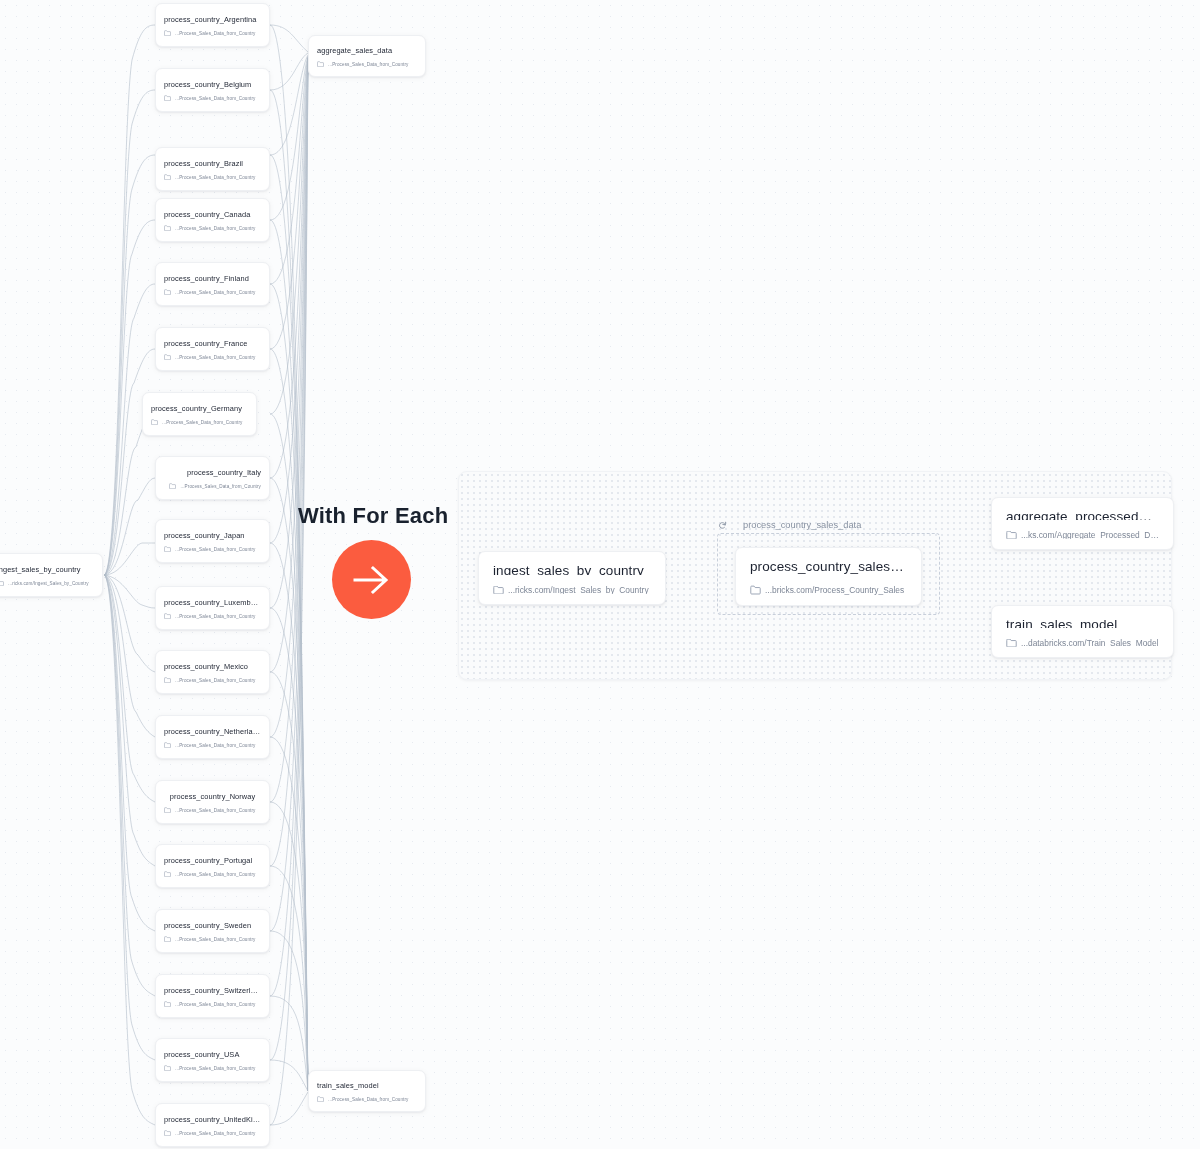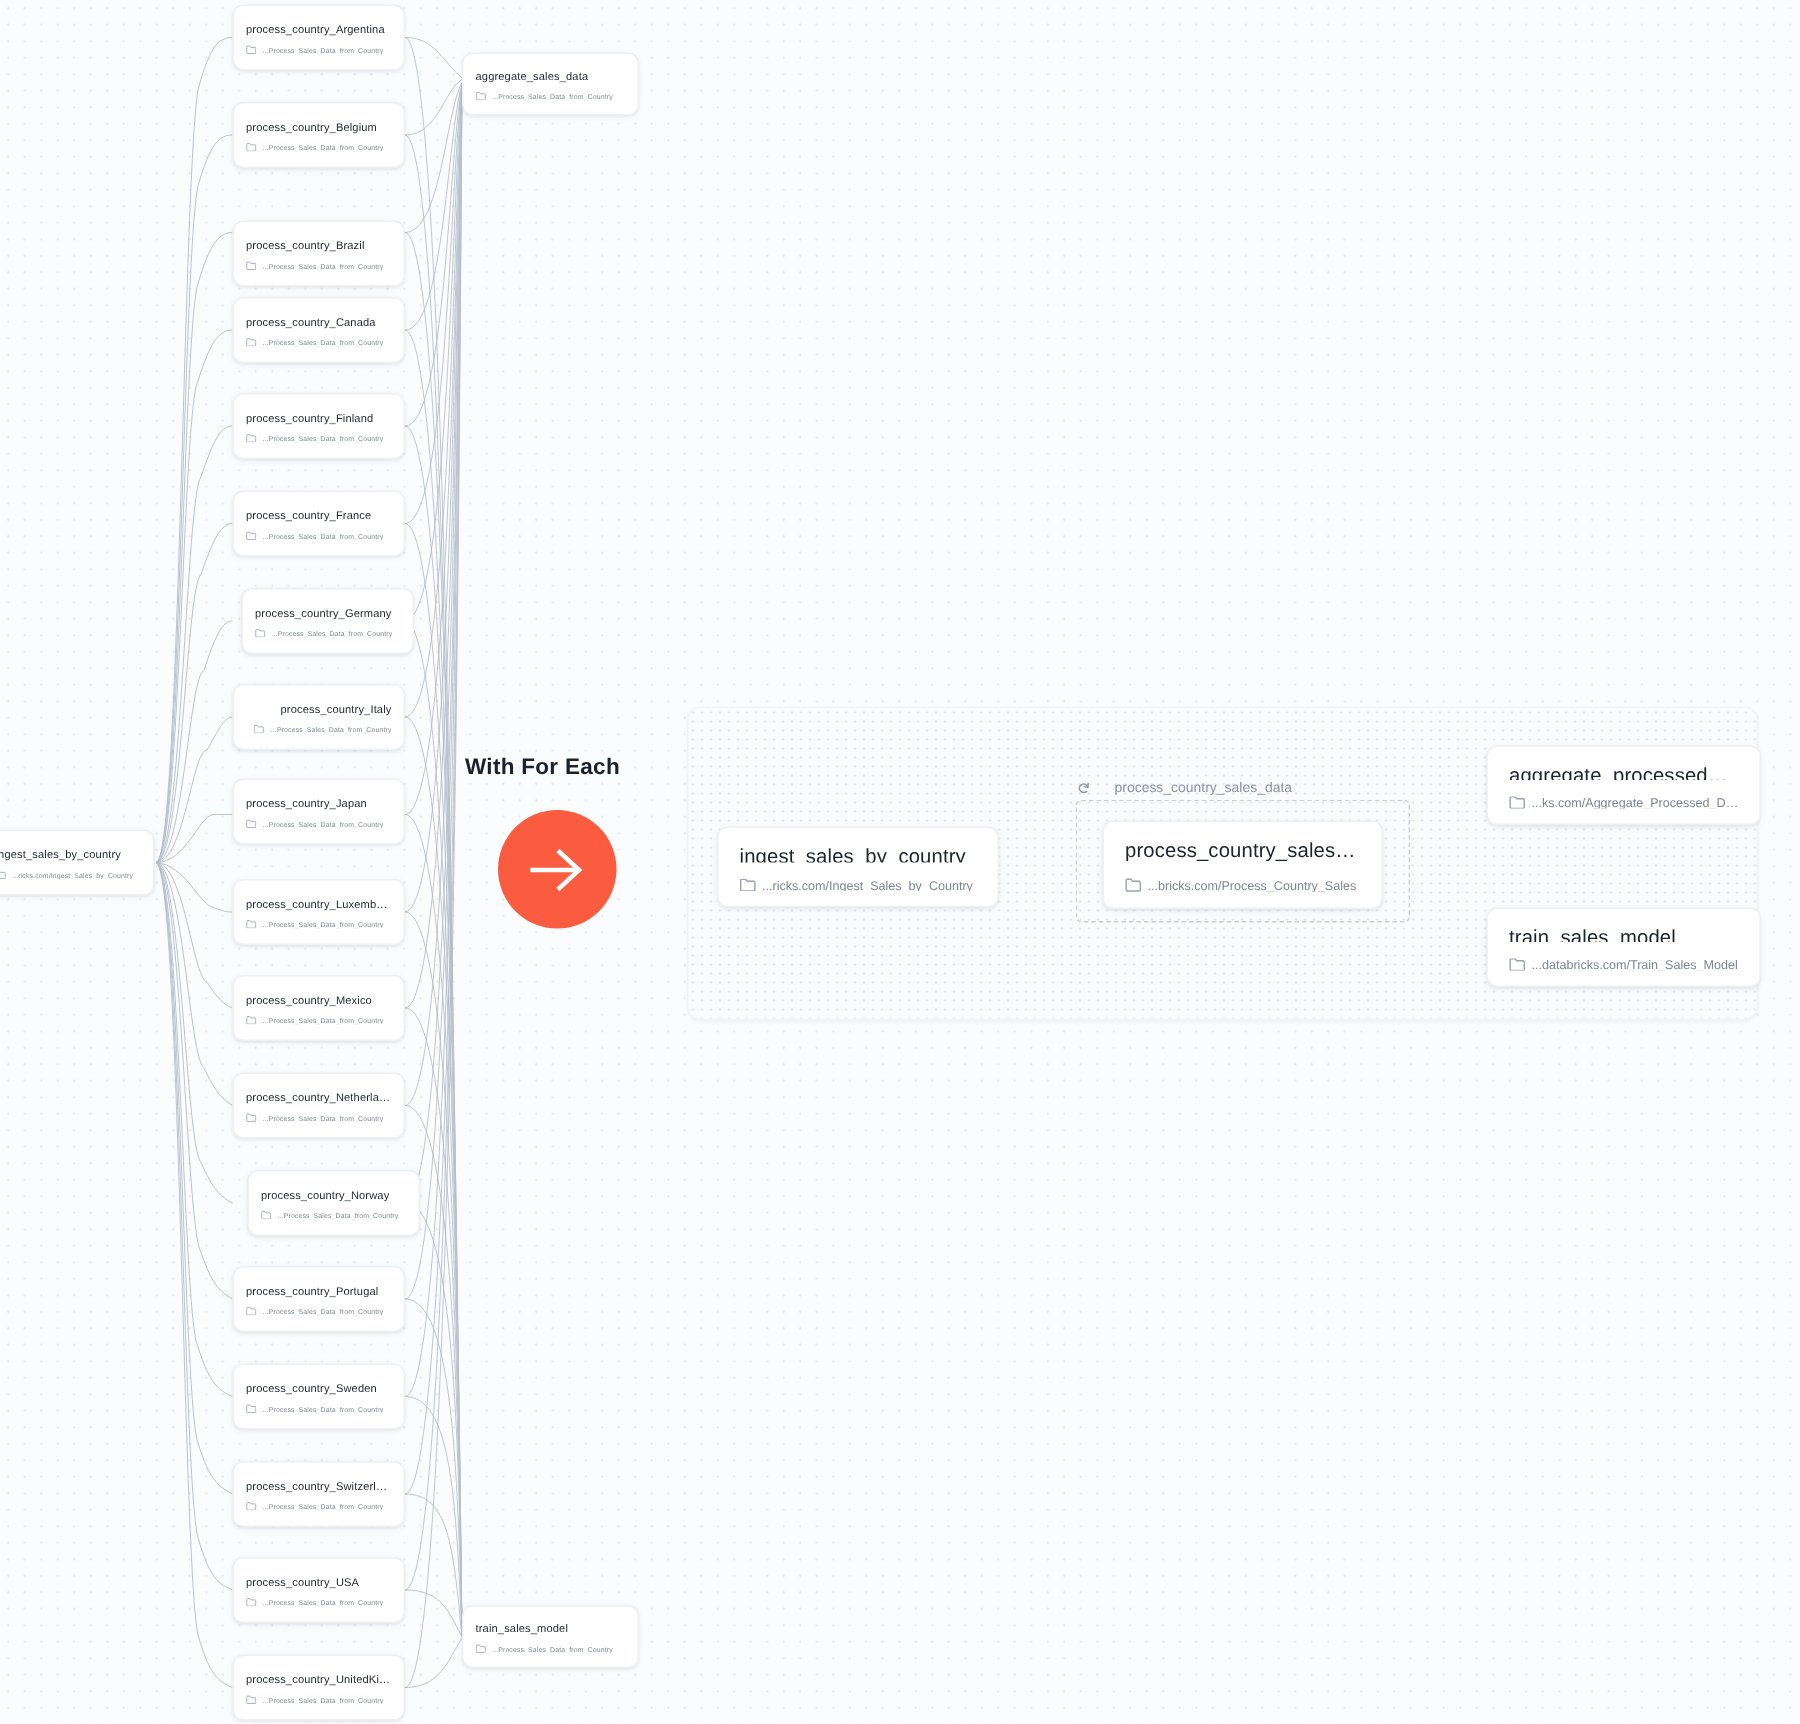--- a/index.html
+++ b/index.html
@@ -67,22 +67,22 @@
   .node.sm .sub .path { letter-spacing: 0.1px; }
 
   
   .node.lg { padding: 11px 14px 10px 14px; }
   .node.lg .title { font-size: 13.5px; margin-bottom: 11px; }
   .node.lg .sub { font-size: 8.4px; }
 
   
   #foreach-label {
     position: absolute;
-    left: 310px; top: 503px;
-    font-size: 15px;
+    left: 298px; top: 503px;
+    font-size: 22px;
     font-weight: bold;
     color: #19212e;
     letter-spacing: 0.2px;
   }
   #foreach-badge {
     position: absolute;
     left: 332px; top: 540px;
     width: 79px; height: 79px;
     border-radius: 50%;
     background: #fb5c3f;
@@ -264,21 +264,21 @@
       </div>
       <div class="node sm" style="left: 155px; top: 327px;">
         <div class="title">process_country_France</div>
         <div class="sub">
           <svg class="folder-ico" width="7" height="6" viewBox="0 0 14 12">
             <path d="M1 3.2 V10.4 A1 1 0 0 0 2 11.4 H12 A1 1 0 0 0 13 10.4 V4.2 A1 1 0 0 0 12 3.2 H6.6 L5.2 1.4 H2 A1 1 0 0 0 1 2.4 Z" fill="none" stroke="#98a2b2" stroke-width="1.1"></path>
           </svg>
           <span class="path">...Process_Sales_Data_from_Country</span>
         </div>
       </div>
-      <div class="node sm" style="left: 161px; top: 392px;">
+      <div class="node sm" style="left: 142px; top: 392px;">
         <div class="title">process_country_Germany</div>
         <div class="sub">
           <svg class="folder-ico" width="7" height="6" viewBox="0 0 14 12">
             <path d="M1 3.2 V10.4 A1 1 0 0 0 2 11.4 H12 A1 1 0 0 0 13 10.4 V4.2 A1 1 0 0 0 12 3.2 H6.6 L5.2 1.4 H2 A1 1 0 0 0 1 2.4 Z" fill="none" stroke="#98a2b2" stroke-width="1.1"></path>
           </svg>
           <span class="path">...Process_Sales_Data_from_Country</span>
         </div>
       </div>
       <div class="node sm" style="left: 155px; top: 456px; align-items: flex-end;">
         <div class="title">process_country_Italy</div>
@@ -318,21 +318,21 @@
       </div>
       <div class="node sm" style="left: 155px; top: 715px;">
         <div class="title">process_country_Netherlands</div>
         <div class="sub">
           <svg class="folder-ico" width="7" height="6" viewBox="0 0 14 12">
             <path d="M1 3.2 V10.4 A1 1 0 0 0 2 11.4 H12 A1 1 0 0 0 13 10.4 V4.2 A1 1 0 0 0 12 3.2 H6.6 L5.2 1.4 H2 A1 1 0 0 0 1 2.4 Z" fill="none" stroke="#98a2b2" stroke-width="1.1"></path>
           </svg>
           <span class="path">...Process_Sales_Data_from_Country</span>
         </div>
       </div>
-      <div class="node sm" style="left: 165px; top: 780px;">
+      <div class="node sm" style="left: 155px; top: 780px; text-align: center;">
         <div class="title">process_country_Norway</div>
         <div class="sub">
           <svg class="folder-ico" width="7" height="6" viewBox="0 0 14 12">
             <path d="M1 3.2 V10.4 A1 1 0 0 0 2 11.4 H12 A1 1 0 0 0 13 10.4 V4.2 A1 1 0 0 0 12 3.2 H6.6 L5.2 1.4 H2 A1 1 0 0 0 1 2.4 Z" fill="none" stroke="#98a2b2" stroke-width="1.1"></path>
           </svg>
           <span class="path">...Process_Sales_Data_from_Country</span>
         </div>
       </div>
       <div class="node sm" style="left: 155px; top: 844px;">
         <div class="title">process_country_Portugal</div>

